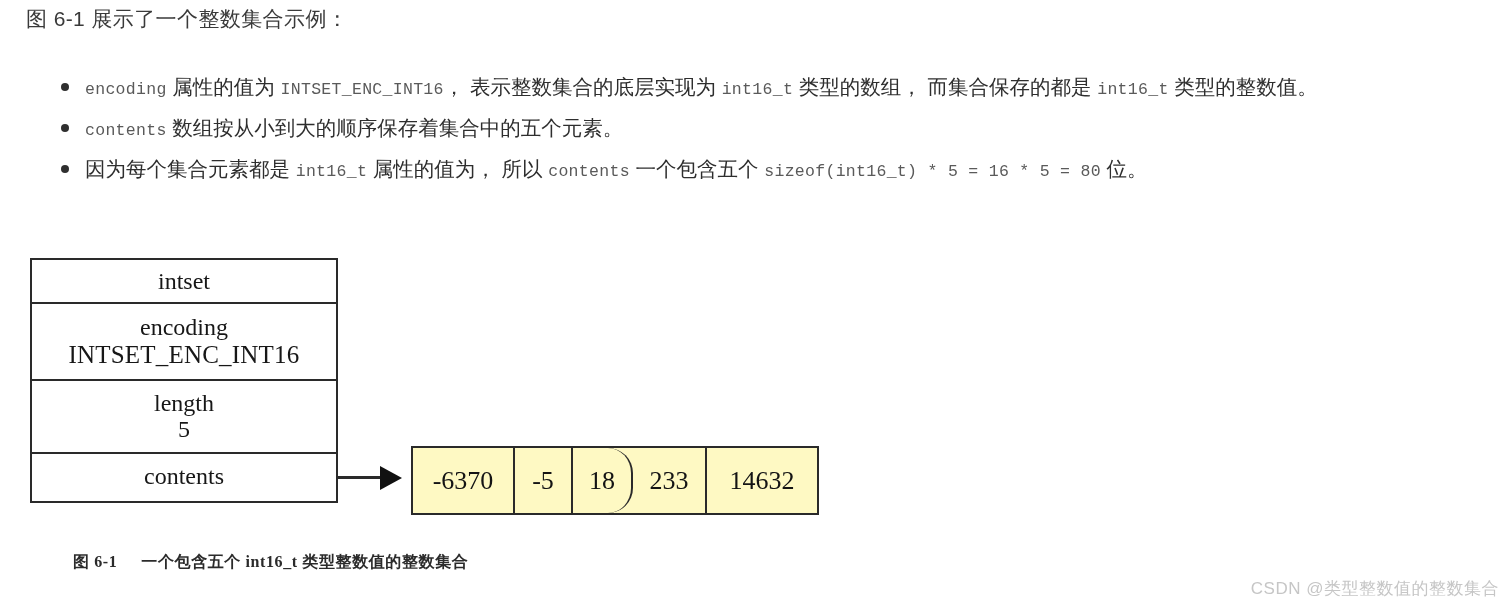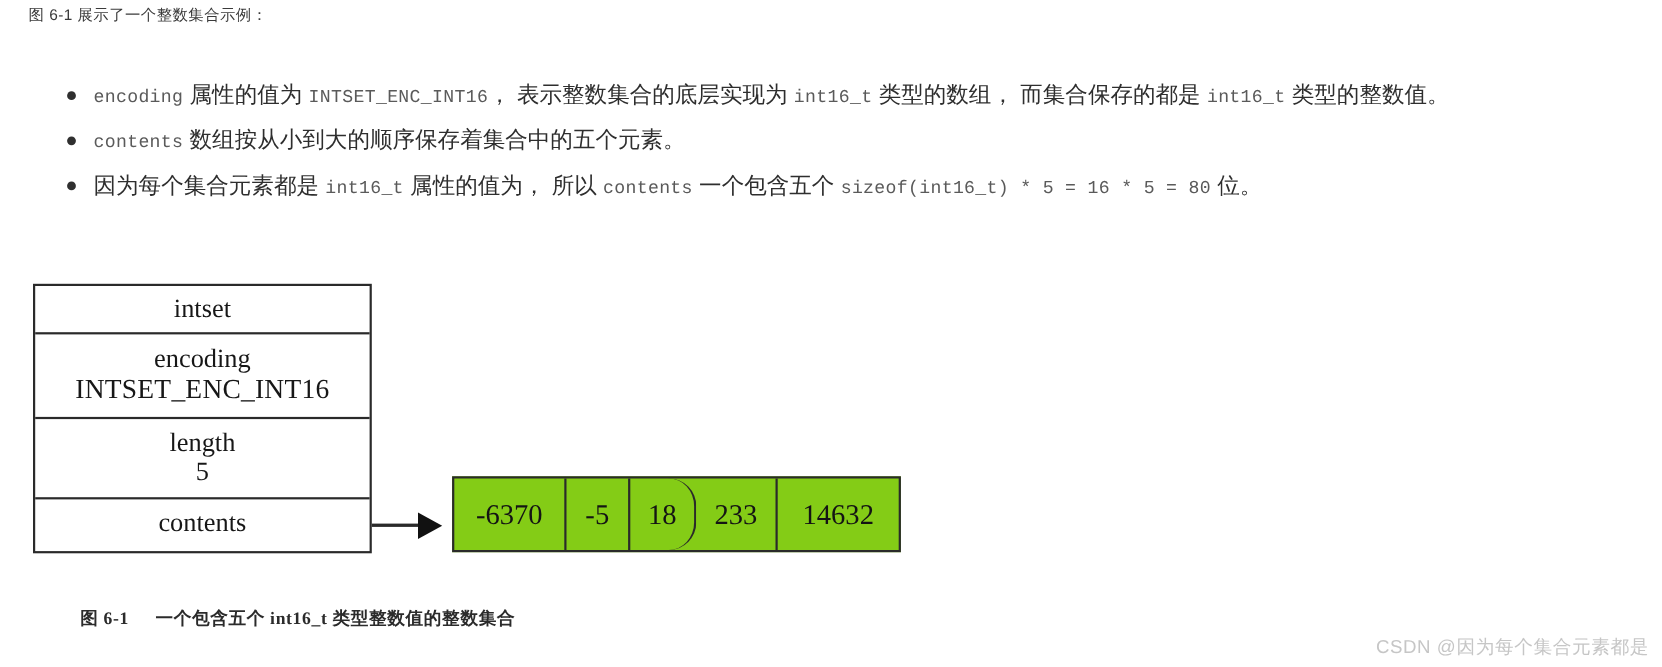--- a/index.html
+++ b/index.html
@@ -13,21 +13,21 @@
     position: relative;
     font-family: "Liberation Sans", sans-serif;
     overflow: hidden;
   }
 
   
   .intro {
     position: absolute;
     left: 26px;
     top: 5px;
-    font-size: 14px;
+    font-size: 21px;
     color: #3a3a3a;
     letter-spacing: 0.4px;
     white-space: nowrap;
   }
 
   
   .bullets {
     position: absolute;
     left: 55px;
     top: 66px;
@@ -120,26 +120,26 @@
     height: 0;
     border-top: 12px solid transparent;
     border-bottom: 12px solid transparent;
     border-left: 22px solid #111;
   }
 
   
   .array-box {
     position: absolute;
     left: 411px;
-    top: 433px;
+    top: 446px;
     height: 69px;
     display: flex;
     border: 2.5px solid #2a2a2a;
     box-sizing: border-box;
-    background: #84cc16;
+    background: #fef9c3;
   }
   .array-cell {
     box-sizing: border-box;
     border-right: 2.5px solid #2a2a2a;
     display: flex;
     align-items: center;
     justify-content: center;
     font-family: "Liberation Serif", "DejaVu Serif", serif;
     font-size: 26px;
     color: #141414;
@@ -225,13 +225,13 @@
       <div class="array-cell cw3">233</div>
       <div class="array-cell cw4">14632</div>
     </div>
 
 </div>
 
 <div class="caption">
   <span>图 6-1</span><span class="gap"></span><span>一个包含五个 int16_t 类型整数值的整数集合</span>
 </div>
 
-<div class="watermark">CSDN @因为每个集合元素都是</div>
+<div class="watermark">CSDN @类型整数值的整数集合</div>
 
 </body></html>

